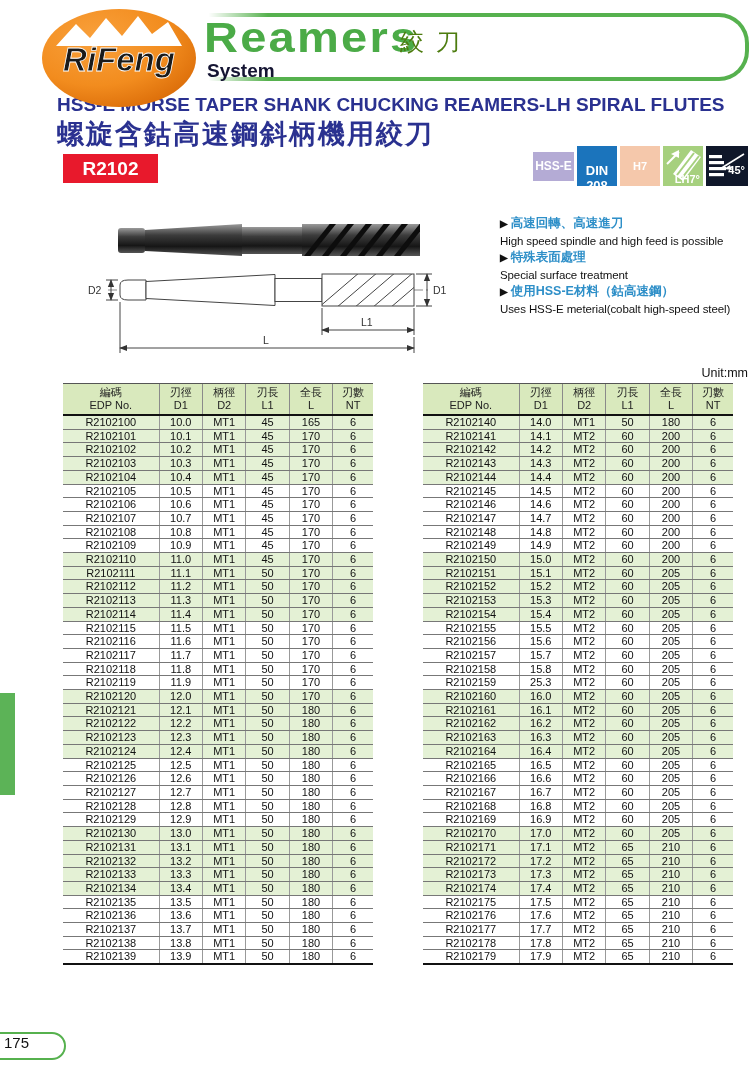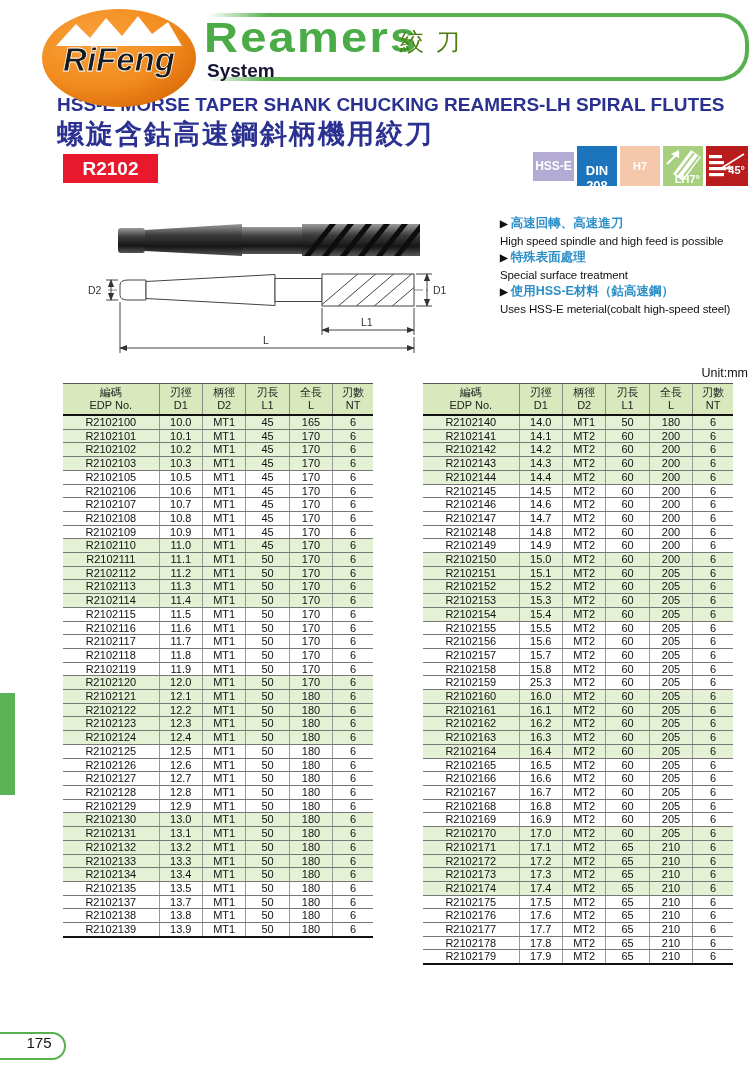--- a/index.html
+++ b/index.html
@@ -23,21 +23,21 @@
   .title-zh{position:absolute;left:57px;top:116px;color:#2a3190;font-size:27px;font-weight:bold;letter-spacing:2px;white-space:nowrap;}
   .model{position:absolute;left:63px;top:154px;width:95px;height:29px;background:#e8192c;
         color:#fff;font-size:19px;font-weight:bold;text-align:center;line-height:29px;}
 
   
   .badge{position:absolute;color:#fff;font-weight:bold;text-align:center;}
   .badge-hsse{left:533px;top:152px;width:41px;height:29px;background:#b4abd5;font-size:12px;line-height:29px;}
   .badge-din{left:577px;top:146px;width:40px;height:40px;background:#1b74bc;font-size:13px;line-height:15px;padding-top:17px;box-sizing:border-box;}
   .badge-h7{left:620px;top:146px;width:40px;height:40px;background:#f5c8ab;font-size:11px;line-height:40px;}
   .badge-lh7{left:663px;top:146px;width:40px;height:40px;background:#a6d07e;}
-  .badge-45{left:706px;top:146px;width:42px;height:40px;background:#b91c1c;}
+  .badge-45{left:706px;top:146px;width:42px;height:40px;background:#0f172a;}
   .badge-lh7 .cap{position:absolute;right:3px;bottom:1px;font-size:11px;}
   .badge-45 .cap{position:absolute;right:3px;bottom:10px;font-size:11px;}
   .badge svg{position:absolute;left:0;top:0;}
 
   
   .features{position:absolute;left:500px;top:215px;width:245px;}
   .feat-zh{color:#2e8fc8;font-size:12.5px;font-weight:bold;line-height:16.5px;white-space:nowrap;}
   .feat-zh .mk{color:#111;font-size:10px;margin-right:3px;}
   .feat-en{color:#111;font-size:11.5px;line-height:16.5px;white-space:nowrap;letter-spacing:-0.1px;}
 
@@ -59,21 +59,21 @@
   table.spec tr.rg td{background:#e4f1d5;}
   table.spec tr.rw td{background:#fff;}
   table.spec tr:last-child td{border-bottom:2px solid #111;}
   col.c-edp{width:31%;} col.c-d1{width:14%;} col.c-d2{width:14%;}
   col.c-l1{width:14%;} col.c-l{width:14%;} col.c-nt{width:13%;}
 
   
   .side-tab{position:absolute;left:0;top:693px;width:15px;height:102px;background:#5cb357;}
   .page-pill{position:absolute;left:-16px;top:1032px;width:78px;height:24px;border:2.5px solid #56b14e;
         border-radius:14px;background:#fff;}
-  .page-num{position:absolute;left:15px;top:1034px;width:48px;text-align:center;font-size:15px;color:#111;}
+  .page-num{position:absolute;left:4px;top:1034px;width:48px;font-size:15px;color:#111;}
 </style>
 </head>
 <body>
 
 <div class="page">
 
   <div class="band"></div>
   <div class="band-fade"></div>
 
   <div class="logo">
@@ -278,20 +278,28 @@
             <td>6</td>
           </tr>
           <tr class="rg">
             <td>R2102103</td>
             <td>10.3</td>
             <td>MT1</td>
             <td>45</td>
             <td>170</td>
             <td>6</td>
           </tr>
+          <tr class="rg">
+            <td>R2102104</td>
+            <td>10.4</td>
+            <td>MT1</td>
+            <td>45</td>
+            <td>170</td>
+            <td>6</td>
+          </tr>
           <tr class="rw">
             <td>R2102105</td>
             <td>10.5</td>
             <td>MT1</td>
             <td>45</td>
             <td>170</td>
             <td>6</td>
           </tr>
           <tr class="rw">
             <td>R2102106</td>
@@ -521,20 +529,28 @@
             <td>R2102134</td>
             <td>13.4</td>
             <td>MT1</td>
             <td>50</td>
             <td>180</td>
             <td>6</td>
           </tr>
           <tr class="rw">
             <td>R2102135</td>
             <td>13.5</td>
+            <td>MT1</td>
+            <td>50</td>
+            <td>180</td>
+            <td>6</td>
+          </tr>
+          <tr class="rw">
+            <td>R2102136</td>
+            <td>13.6</td>
             <td>MT1</td>
             <td>50</td>
             <td>180</td>
             <td>6</td>
           </tr>
           <tr class="rw">
             <td>R2102137</td>
             <td>13.7</td>
             <td>MT1</td>
             <td>50</td>

